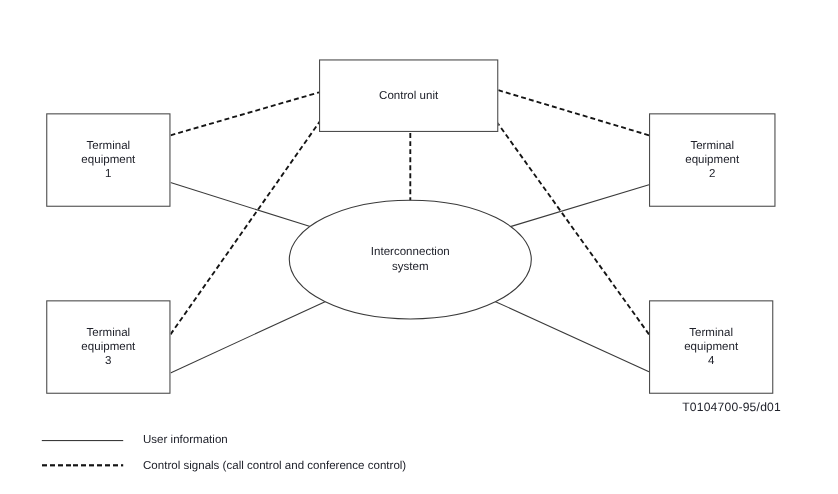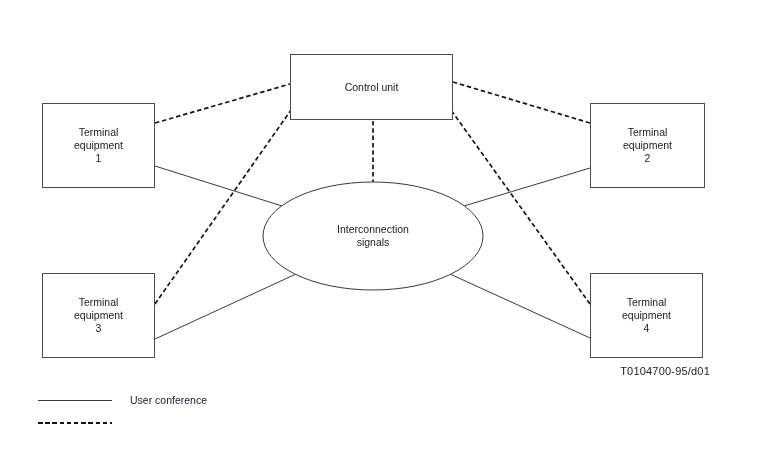--- a/index.html
+++ b/index.html
@@ -139,28 +139,29 @@
   </div>
 
   <div class="node-box box-te4">
     <span class="node-label">Terminal
 equipment
 4</span>
   </div>
 
   <div class="ellipse-label">
     <span class="node-label">Interconnection
-signals</span>
+system</span>
   </div>
 
   <div class="figure-id">T0104700-95/d01</div>
 
   <div class="legend">
     <div class="legend-row">
       <div class="legend-swatch swatch-solid"></div>
-      <div class="legend-label">User conference</div>
+      <div class="legend-label">User information</div>
     </div>
     <div class="legend-row">
       <div class="legend-swatch swatch-dashed"></div>
+      <div class="legend-label">Control signals (call control and conference control)</div>
     </div>
   </div>
 
 </div>
 
 </body></html>

